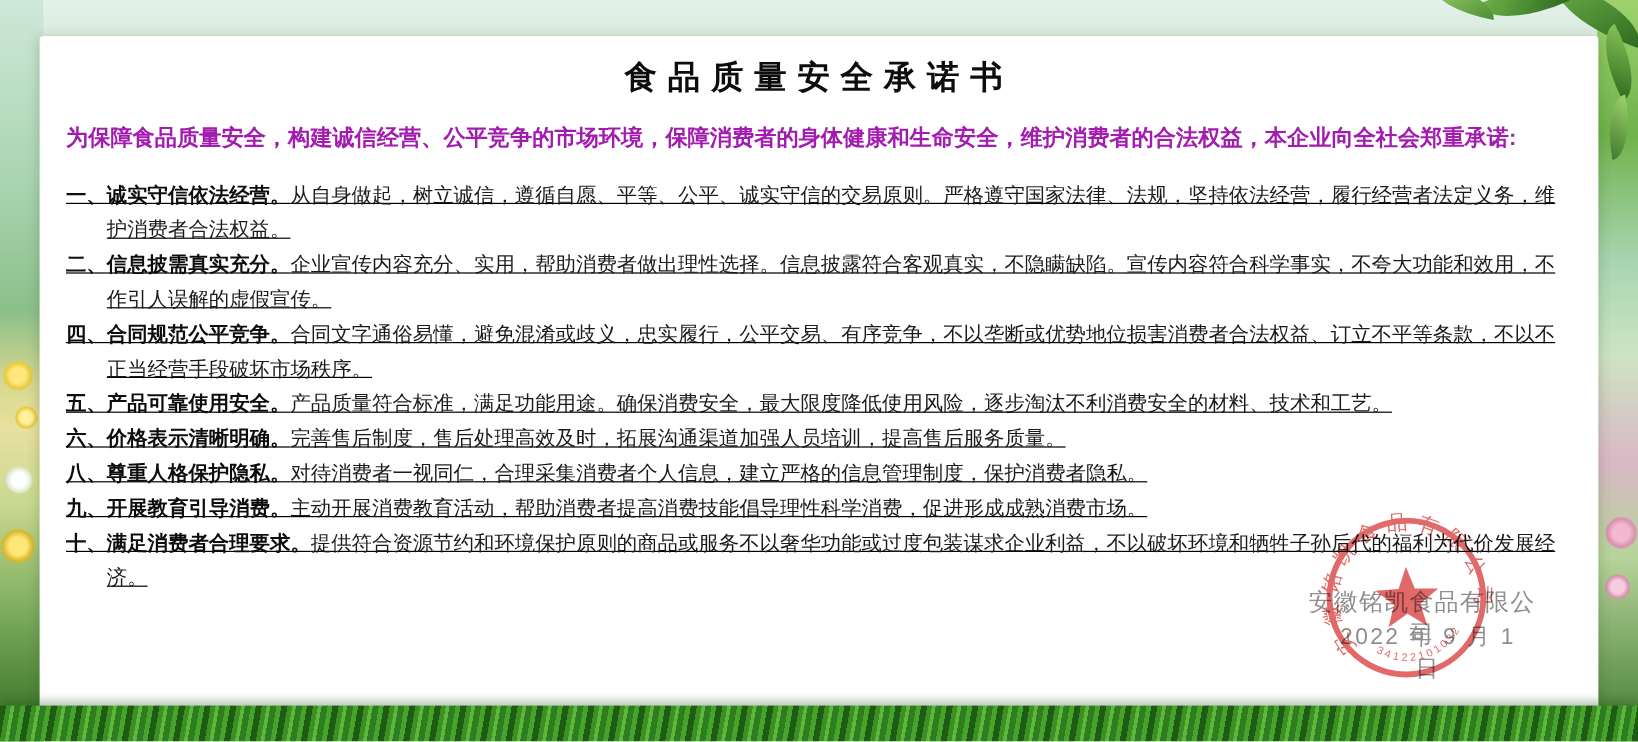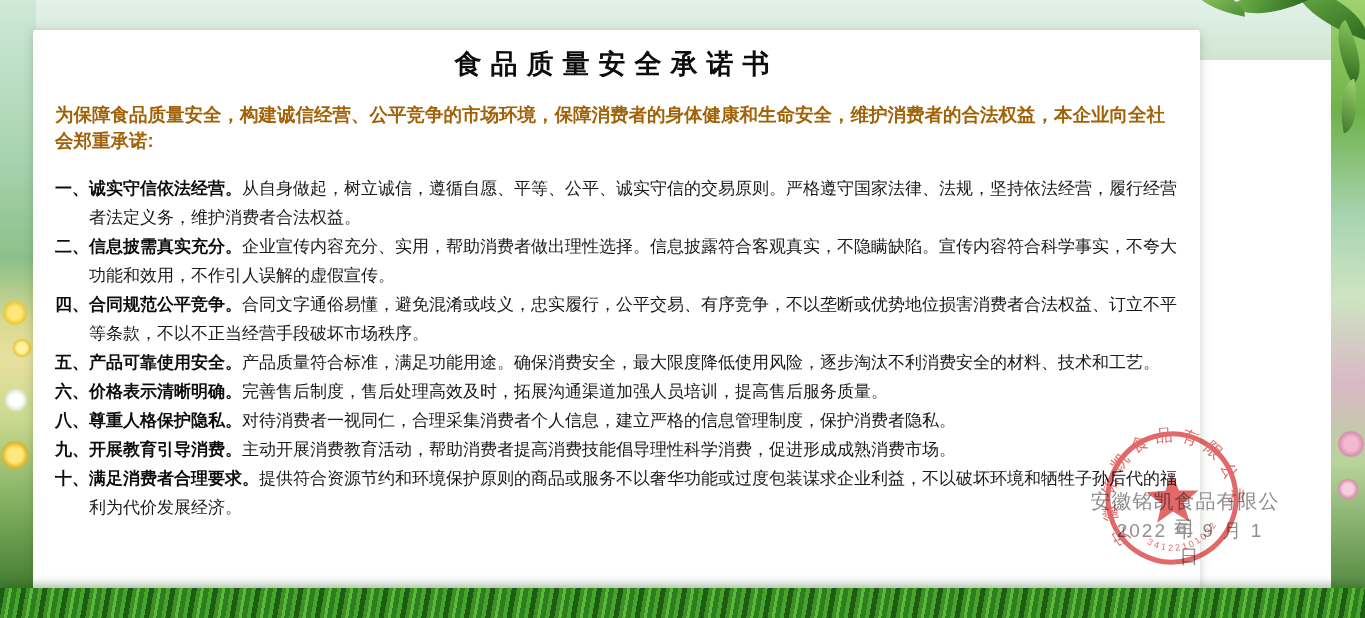--- a/index.html
+++ b/index.html
@@ -16,27 +16,27 @@
   .bg-right{position:absolute;right:0;top:0;width:34px;height:618px;
     background:linear-gradient(180deg,#9fd26e 0%,#6fb24a 18%,#a8d4b0 35%,#cde4c2 48%,#d9b8c6 62%,#b7d49a 75%,#3f7a2e 100%);}
   .grass{position:absolute;left:0;bottom:0;right:0;height:30px;
     background:
       repeating-linear-gradient(100deg,#1d5c12 0 5px,#3c8f24 5px 9px,#5cb83a 9px 12px,#2e7d1e 12px 17px,#46a32c 17px 21px);
     box-shadow:0 -4px 8px rgba(30,80,20,.35);}
   .flower{position:absolute;border-radius:50%;}
   .leaf{position:absolute;background:linear-gradient(135deg,#6fb24a,#2e6b1f);
     border-radius:0 100% 0 100%;}
   
-  .doc-card{position:absolute;left:33px;top:30px;width:1167px;height:560px;
+  .doc-card{position:absolute;left:33px;top:30px;width:1299px;height:560px;
     background:#ffffff;border-radius:3px;box-shadow:0 2px 10px rgba(40,70,30,.25);}
   .doc-title{margin:16px 0 0 0;text-align:center;font-size:27px;font-weight:bold;
     letter-spacing:9px;color:#0d0d0d;}
   .doc-intro{margin:20px 24px 0 22px;font-size:18.5px;font-weight:bold;
-    line-height:26px;color:#a16207;}
-  .doc-list{list-style:none;margin:20px 22px 12px 22px;padding:0;}
+    line-height:26px;color:#a21caf;}
+  .doc-list{list-style:none;margin:20px 22px 12px 22px;padding:0;text-decoration:underline;}
   .doc-list li{font-size:17px;line-height:29px;color:#1a1a1a;
     padding-left:34px;text-indent:-34px;}
   .doc-list .lead{font-weight:bold;color:#0d0d0d;}
   
   .sig-company{position:absolute;left:1085px;top:488px;width:200px;text-align:center;
     font-size:20px;color:#8f8f8f;letter-spacing:1px;}
   .sig-date{position:absolute;left:1105px;top:518px;width:170px;text-align:center;
     font-size:19px;color:#8f8f8f;letter-spacing:2px;}
   .stamp{position:absolute;left:1100px;top:410px;width:144px;height:176px;
     transform:rotate(-16deg);opacity:.85;mix-blend-mode:multiply;}

